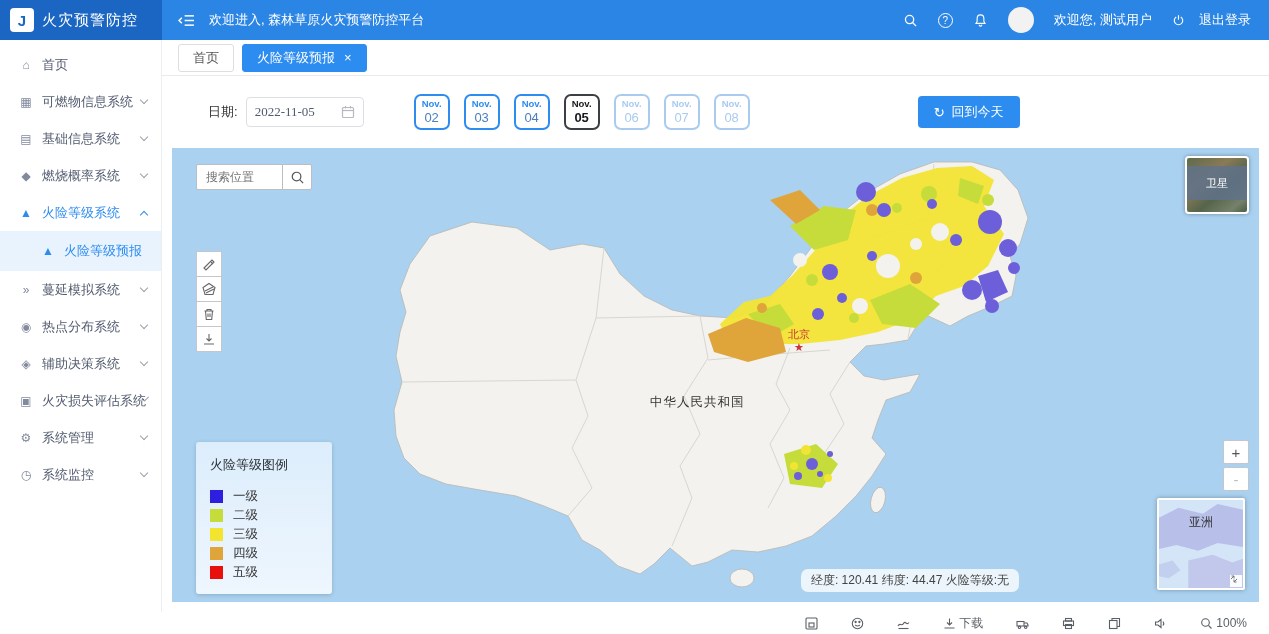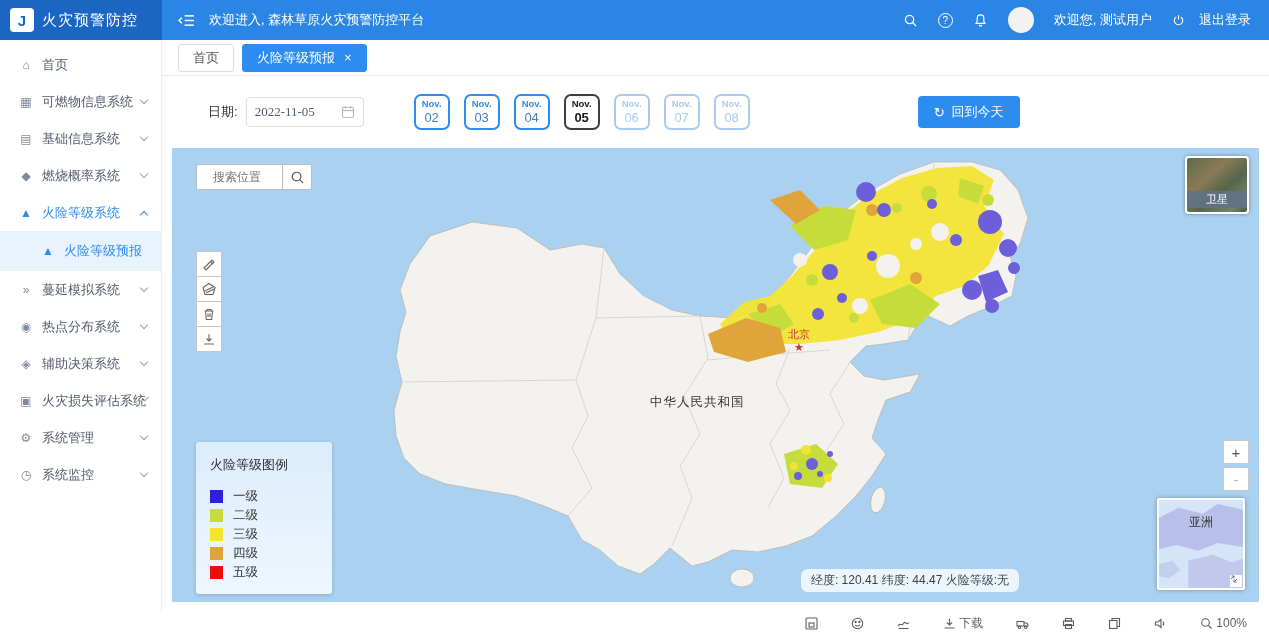--- a/index.html
+++ b/index.html
@@ -51,26 +51,26 @@
 
 .map-wrap{flex:1;padding:0 10px 10px;min-height:0}
 .map{position:relative;width:100%;height:100%;background:#aad2f0;overflow:hidden}
 .basemap{position:absolute;left:0;top:0;width:100%;height:100%}
 .land{fill:#f3f2ee;stroke:#b8b6b0;stroke-width:.8}
 .prov path{stroke:#d8d6d1;stroke-width:1;fill:none}
 .country{font-size:12.5px;fill:#333;letter-spacing:1px}
 .city{font-size:11px;fill:#cc3333}
 .star{font-size:11px;fill:#cc3333}
 .searchbox{position:absolute;left:24px;top:16px;display:flex;height:26px}
-.searchbox input{width:86px;border:1px solid #b9bdc4;border-right:0;padding:0 16px;font-size:12px;outline:0;background:#fff;color:#0f766e;font-family:inherit;border-radius:2px 0 0 2px}
+.searchbox input{width:86px;border:1px solid #b9bdc4;border-right:0;padding:0 9px;font-size:12px;outline:0;background:#fff;color:#0f766e;font-family:inherit;border-radius:2px 0 0 2px}
 .search-btn{width:30px;border:1px solid #b9bdc4;background:#fff;display:flex;align-items:center;justify-content:center;border-radius:0 2px 2px 0;cursor:pointer}
 .tools{position:absolute;left:24px;top:104px;display:flex;flex-direction:column}
 .tool{width:26px;height:26px;background:#fff;border:1px solid #c3c7cd;margin-top:-1px;display:flex;align-items:center;justify-content:center;cursor:pointer}
 .sat{position:absolute;right:10px;top:8px;width:64px;height:58px;border:2px solid #fff;border-radius:4px;box-shadow:0 0 4px rgba(0,0,0,.35);background:linear-gradient(140deg,#5d6b4c,#8a7a57 35%,#55654b 60%,#75816b 85%,#4c5c46);overflow:hidden;cursor:pointer}
-.sat-label{position:absolute;bottom:4px;left:0;right:0;height:17px;background:rgba(96,114,138,.85);color:#fff;font-size:11px;display:flex;align-items:center;justify-content:center}
+.sat-label{position:absolute;bottom:12px;left:0;right:0;height:34px;background:rgba(96,114,138,.85);color:#fff;font-size:11px;display:flex;align-items:center;justify-content:center}
 .zoomctl{position:absolute;right:10px;top:292px}
 .zbtn{width:26px;height:24px;background:#fff;border:1px solid #c3c7cd;font-size:15px;color:#555;display:flex;align-items:center;justify-content:center;border-radius:2px;margin-bottom:3px;cursor:pointer}
 .zbtn.dim{color:#b9bdc4}
 .minimap{position:absolute;right:14px;bottom:12px;width:88px;height:92px;border:2px solid #fff;box-shadow:0 0 5px rgba(0,0,0,.3);background:#d3e5f7;border-radius:2px;cursor:pointer}
 .minimap svg{position:absolute;left:0;top:0}
 .minimap-label{position:absolute;top:14px;left:0;right:0;text-align:center;font-size:12px;color:#333}
 .mini-corner{position:absolute;right:1px;bottom:1px;width:12px;height:12px;background:rgba(255,255,255,.92);display:flex;align-items:center;justify-content:center;cursor:pointer}
 .coords{position:absolute;right:240px;bottom:10px;background:rgba(255,255,255,.78);border-radius:7px;padding:3px 10px;font-size:12px;color:#444;white-space:nowrap}
 .legend{position:absolute;left:24px;bottom:8px;width:136px;background:linear-gradient(180deg,rgba(222,238,252,.96),rgba(244,249,255,.92));border-radius:3px;box-shadow:0 1px 4px rgba(0,0,0,.18);padding:14px 14px 12px}
 .legend-title{font-size:13px;color:#2a2f36;margin-bottom:13px}

